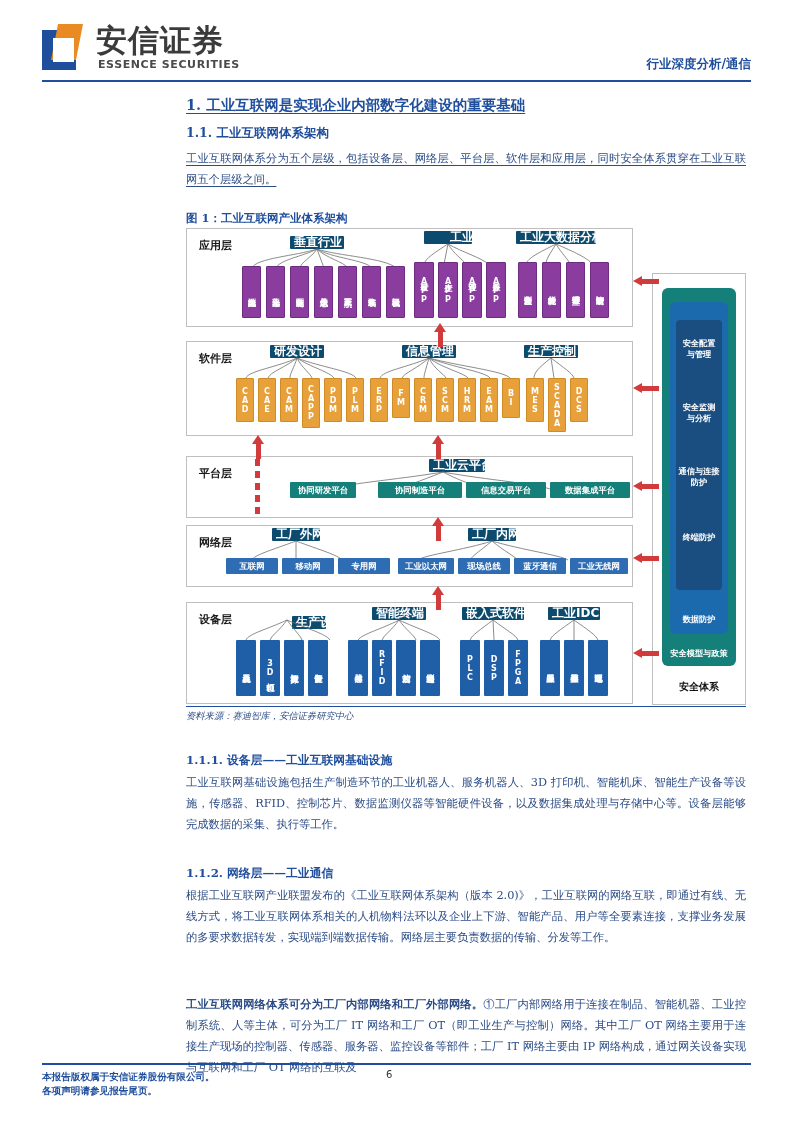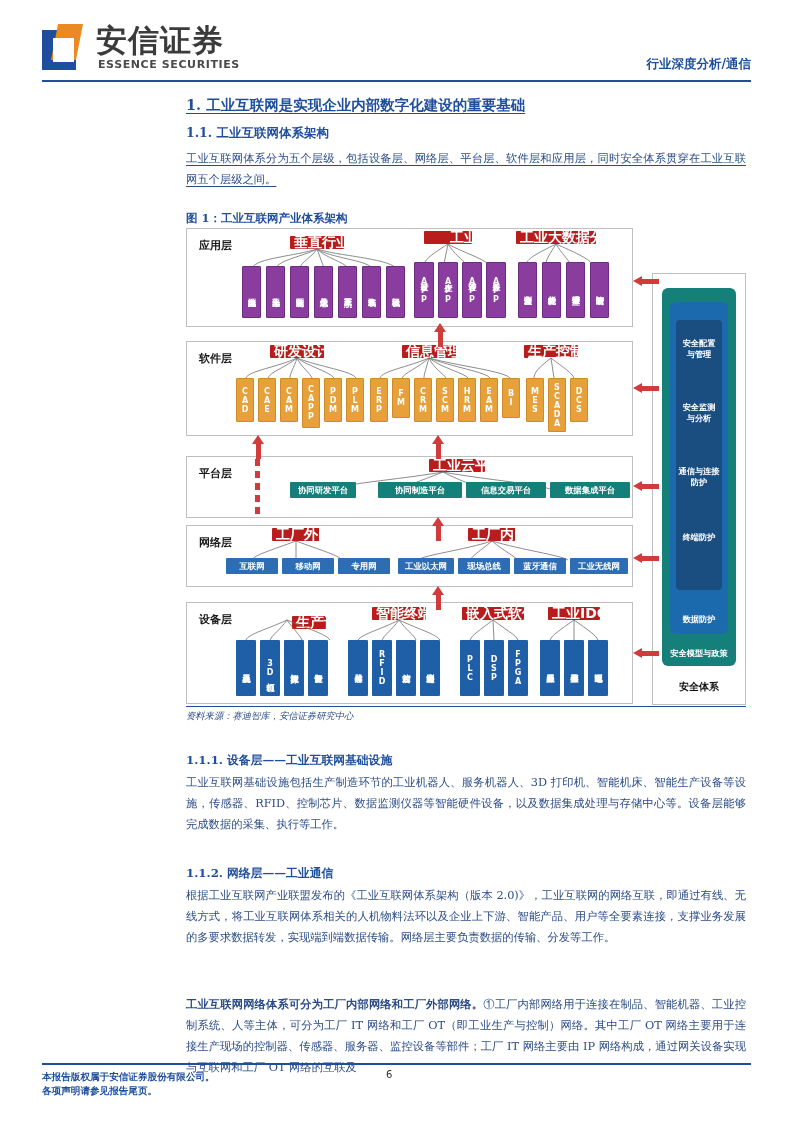--- a/index.html
+++ b/index.html
@@ -35,21 +35,21 @@
   .h3{position:absolute;left:186px;font-size:11.8px;font-weight:bold;color:#1F4E9C;
       font-family:"DejaVu Serif","Liberation Serif",serif;}
   .bold-lead{font-weight:bold;}
 
   
   .fig-title{position:absolute;left:186px;top:211px;font-size:11.5px;font-weight:bold;
              color:#1F4E9C;font-family:"DejaVu Serif","Liberation Serif",serif;}
   .fig{position:absolute;left:186px;top:228px;width:560px;height:475px;}
   .layer{position:absolute;border:1px solid #BFBFBF;background:#ffffff;}
   .layer-title{position:absolute;font-size:11px;font-weight:bold;color:#1a1a1a;}
-  .cap{position:absolute;background:#b91c1c;color:#fff;font-size:14px;font-weight:bold;
+  .cap{position:absolute;background:#0c4a6e;color:#fff;font-size:12px;font-weight:bold;
        text-align:center;line-height:13px;height:13px;border-radius:1px;white-space:nowrap;
        padding:0 4px;box-sizing:border-box;}
   .vbox{position:absolute;color:#fff;font-size:8px;font-weight:bold;
         writing-mode:vertical-rl;text-orientation:upright;
         display:flex;align-items:center;justify-content:center;
         letter-spacing:0px;line-height:9px;box-sizing:border-box;border-radius:1px;}
   .hbox{position:absolute;color:#fff;font-size:8.4px;font-weight:bold;
         display:flex;align-items:center;justify-content:center;box-sizing:border-box;
         border-radius:1px;white-space:nowrap;}
   .purple{background:#8A3D9E;border:1px solid #6E2C80;}

